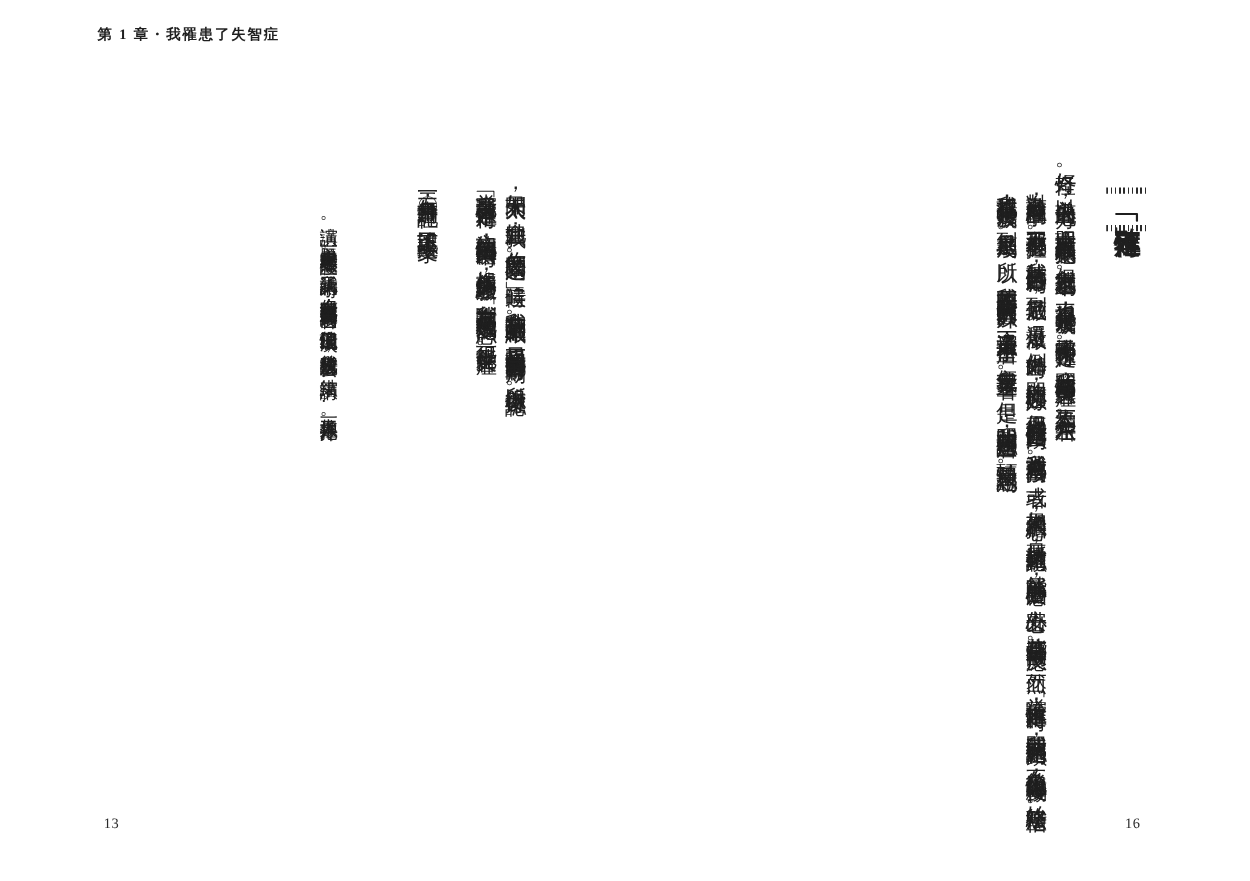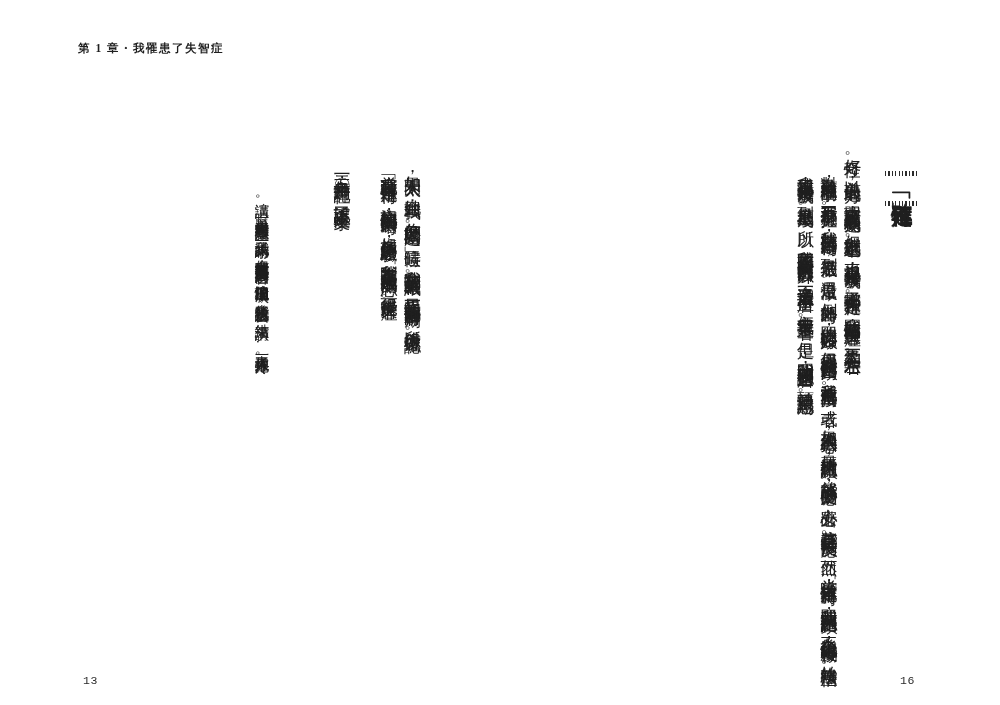--- a/index.html
+++ b/index.html
@@ -6,21 +6,21 @@
     --bg:#ffffff;
     --ink:#1f1f1f;
   }
   html,body{margin:0;padding:0;}
   body{
     width:1000px;height:705px;position:relative;overflow:hidden;
     background:var(--bg);
     font-family:"Liberation Serif","DejaVu Serif",serif;
     color:var(--ink);
   }
-  .spread{position:absolute;inset:0;margin-top:21px;}
+  .spread{position:absolute;inset:0;}
 
   
   .running-header{
     position:absolute;left:78px;top:20px;
     font-size:11.5px;font-weight:700;letter-spacing:1.5px;
     color:var(--ink);white-space:nowrap;
   }
 
   
   .vbody{
@@ -55,21 +55,21 @@
     width:34px;height:5px;flex:0 0 auto;
     background:repeating-linear-gradient(to right,#2b2b2b 0 1.3px,transparent 1.3px 3.4px);
   }
   .section-title{
     writing-mode:vertical-rl;text-orientation:mixed;
     font-size:21px;font-weight:700;letter-spacing:1px;
     margin:9px 0;color:var(--ink);white-space:nowrap;
   }
 
   .page-number{
-    position:absolute;font-size:11.5px;color:#2a2a2a;letter-spacing:0.5px;font-family:Liberation Mono, monospace;
+    position:absolute;font-size:11.5px;color:#2a2a2a;letter-spacing:0.5px;
   }
   .pn-left{left:83px;top:653px;}
   .pn-right{left:900px;top:653px;}
 </style>
 </head>
 <body>
 
 <div class="spread">
 
   <div class="running-header">第 1 章・我罹患了失智症</div>

